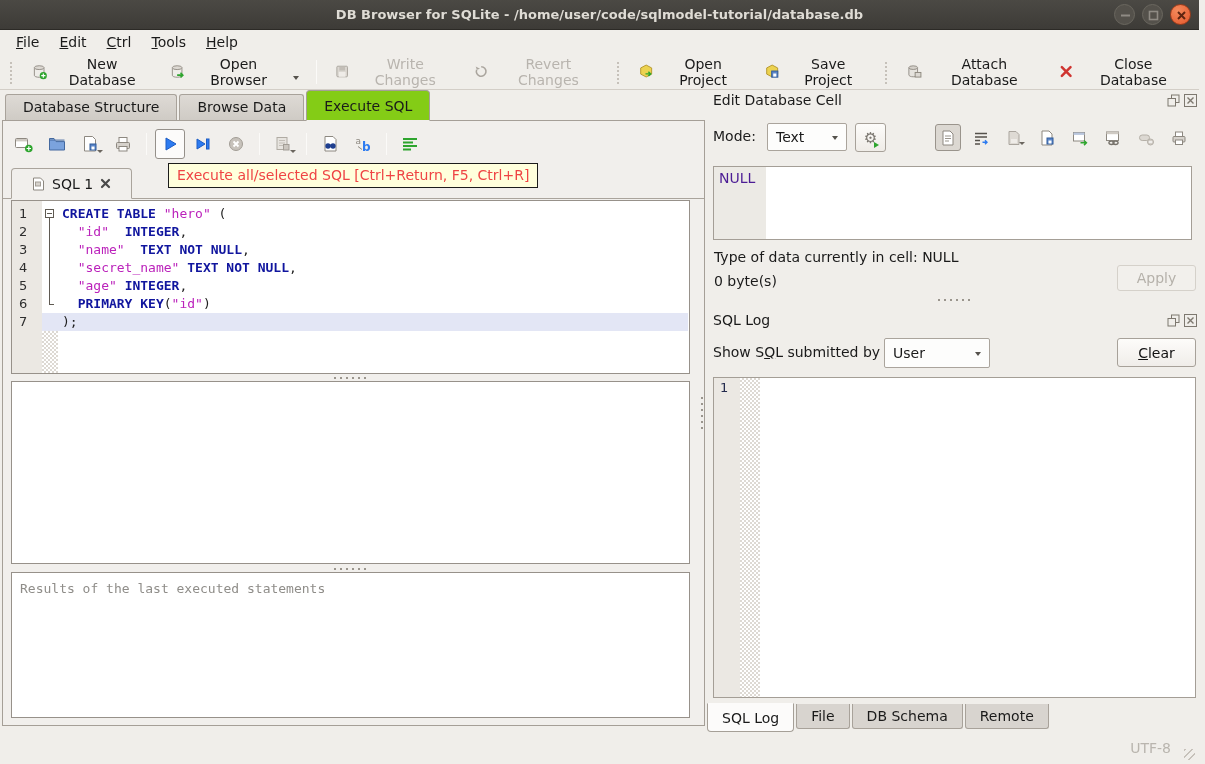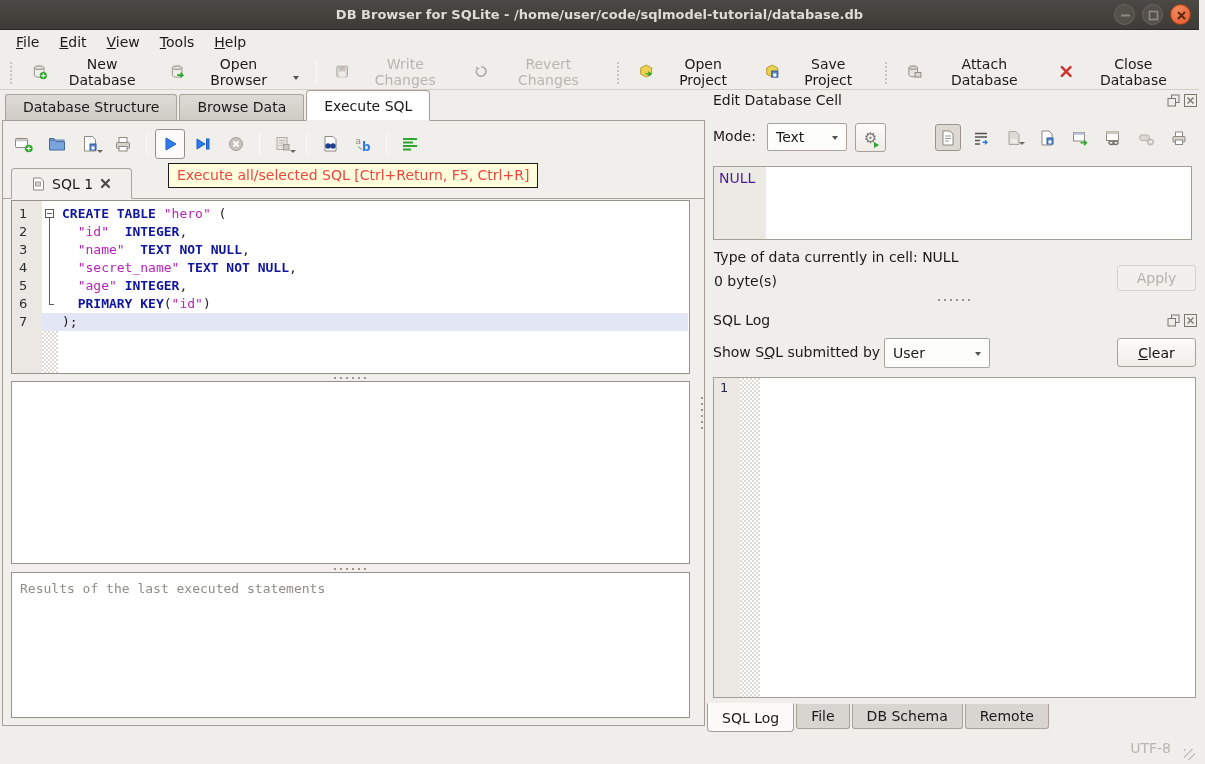--- a/index.html
+++ b/index.html
@@ -33,21 +33,21 @@
   .tbtn { display:flex; align-items:center; gap:6px; background:none; border:none; padding:4px 9px;
     font-family:inherit; font-size:14px; color:#1a1a1a; }
   .tbtn.disabled { color:#b8b4ae; }
   .tb-dd { width:0; height:0; border:3.5px solid transparent; border-top:4px solid #55524c; margin-top:16px; margin-left:1px; }
 
   
   .main-tabs { position:absolute; top:90px; left:2px; width:703px; height:31px; display:flex; align-items:flex-end;
     border-bottom:1px solid #a59f97; padding-left:3px; }
   .mtab { height:26px; line-height:25px; padding:0 17px; font-size:14px; background:linear-gradient(#dedad5,#cfcbc5);
     border:1px solid #a8a29a; border-bottom:none; border-radius:3px 3px 0 0; margin-right:2px; }
-  .mtab.active { height:31px; line-height:30px; background:#ffffff; border:1px solid #a59f97; border-bottom:1px solid #f1efec;
+  .mtab.active { height:31px; line-height:30px; background:#84cc16; border:1px solid #a59f97; border-bottom:1px solid #f1efec;
     margin-bottom:-1px; border-radius:4px 4px 0 0; z-index:2; }
 
   
   .left-frame { position:absolute; top:121px; left:2px; width:703px; height:605px; background:#f1efec;
     border:1px solid #a59f97; border-top:none; }
   .sql-toolbar { position:absolute; top:4px; left:6px; height:38px; display:flex; align-items:center; gap:3px; }
   .ibtn { position:relative; width:30px; height:30px; border:1px solid transparent; background:none;
     display:flex; align-items:center; justify-content:center; }
   .ibtn.hoverbtn { background:#fcfbfa; border:1px solid #95908a; border-radius:3px; }
   .isep { width:1px; height:22px; background:#d8d3cc; border-right:1px solid #fbfaf8; margin:0 5px; }
@@ -159,21 +159,21 @@
         <svg width="21" height="21">
             <path d="M7 7l7 7M14 7l-7 7" stroke="#5e2410" stroke-width="2"></path>
           </svg>
       </div>
     </div>
   </div>
 
   <div class="menubar">
     <span class="menu-item mn">File</span>
     <span class="menu-item mn">Edit</span>
-    <span class="menu-item mn">View</span>
+    <span class="menu-item mn">Ctrl</span>
     <span class="menu-item mn">Tools</span>
     <span class="menu-item mn">Help</span>
   </div>
 
   <div class="toolbar">
     <span class="handle"></span>
     <button class="tbtn">
       <svg width="17" height="17" viewBox="0 0 17 17">
         <path d="M3.5 4.5v8c0 1.2 2.2 2 5 2s5-.8 5-2v-8" fill="#efedE9" stroke="#948f87"></path>
         <ellipse cx="8.5" cy="4.5" rx="5" ry="2" fill="#ddd9d3" stroke="#948f87"></ellipse>

